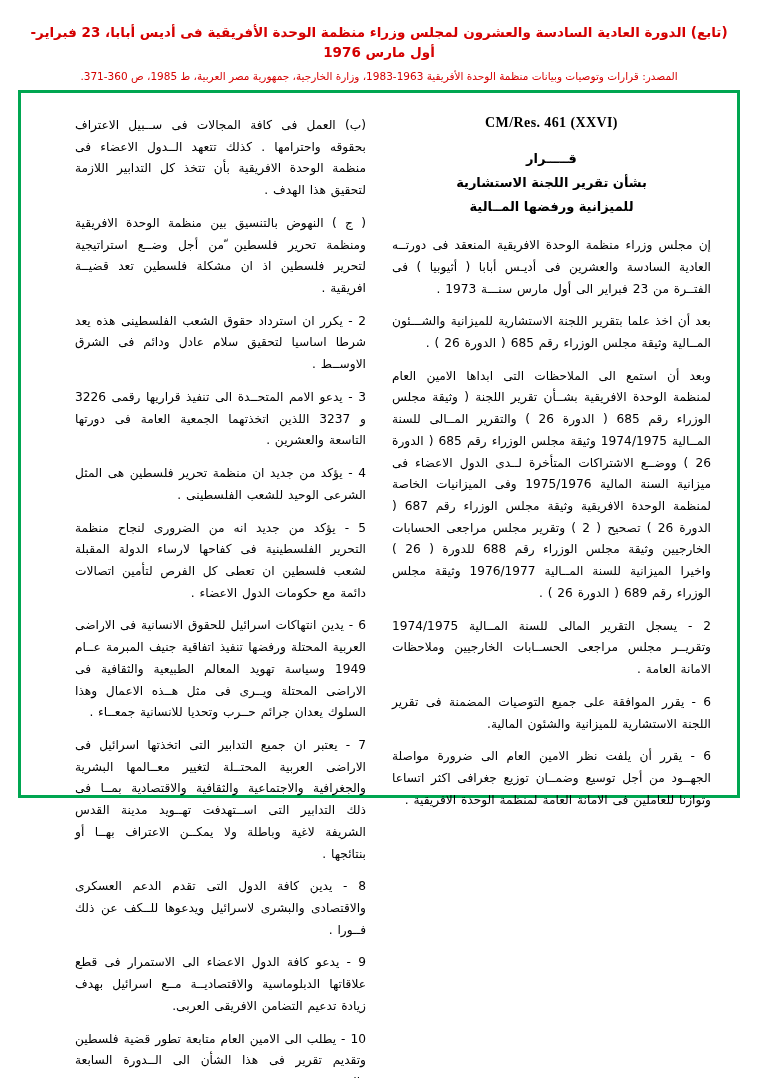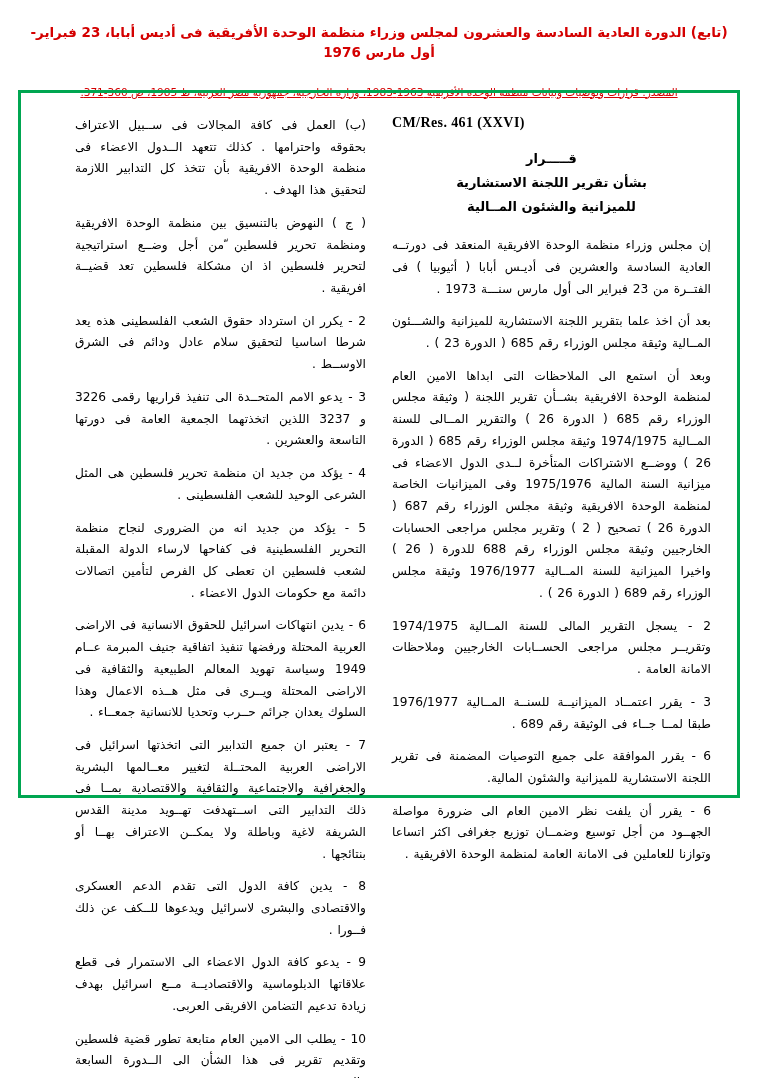--- a/index.html
+++ b/index.html
@@ -31,23 +31,22 @@
     color: #d40000;
     font-weight: bold;
     font-size: 13.5px;
     line-height: 1.5;
     direction: rtl;
   }
   .header-source {
     color: #d40000;
     font-size: 10.5px;
     line-height: 1.5;
-    margin-top: 22px;
+    margin-top: 6px;
     direction: rtl;
-    text-decoration: underline;
   }
   
   .frame {
     position: absolute;
     top: 90px;
     right: 18px;
     left: 18px;
     bottom: 18px;
     border: 3px solid #00a651;
     box-sizing: border-box;
@@ -64,21 +63,21 @@
     gap: 26px;
     height: 100%;
     direction: rtl;
   }
   .col {
     flex: 1 1 50%;
     min-width: 0;
   }
   .res-id {
     direction: ltr;
-    text-align: left;
+    text-align: center;
     font-family: "Liberation Serif", serif;
     font-size: 14px;
     font-weight: bold;
     letter-spacing: 0.4px;
     margin-bottom: 16px;
   }
   .doc-title {
     text-align: center;
     font-weight: bold;
     font-size: 13px;
@@ -122,28 +121,27 @@
   <div class="frame" style="border-color: rgb(0, 166, 81);">
     <div class="frame-inner">
       <div class="columns">
 
         <div class="col col-right">
           <div class="res-id">CM/Res. 461 (XXVI)</div>
 
           <div class="doc-title">
             <span class="t-line t-main">قـــــرار</span>
             <span class="t-line">بشأن تقرير اللجنة الاستشارية</span>
-            <span class="t-line">للميزانية والشئون المــالية</span>
+            <span class="t-line">للميزانية ورفضها المــالية</span>
           </div>
 
           <p class="para">إن مجلس وزراء منظمة الوحدة الافريقية المنعقد فى دورتــه العادية السادسة والعشرين فى أديـس أبابا ( أثيوبيا ) فى الفتــرة من 23 فبراير الى أول مارس سنـــة 1973 .</p>
-          <p class="para">بعد أن اخذ علما بتقرير اللجنة الاستشارية للميزانية والشـــئون المــالية وثيقة مجلس الوزراء رقم 685 ( الدورة 23 ) .</p>
+          <p class="para">بعد أن اخذ علما بتقرير اللجنة الاستشارية للميزانية والشـــئون المــالية وثيقة مجلس الوزراء رقم 685 ( الدورة 26 ) .</p>
           <p class="para">وبعد أن استمع الى الملاحظات التى ابداها الامين العام لمنظمة الوحدة الافريقية بشــأن تقرير اللجنة ( وثيقة مجلس الوزراء رقم 685 ( الدورة 26 ) والتقرير المــالى للسنة المــالية 1974/1975 وثيقة مجلس الوزراء رقم 685 ( الدورة 26 ) ووضــع الاشتراكات المتأخرة لــدى الدول الاعضاء فى ميزانية السنة المالية 1975/1976 وفى الميزانيات الخاصة لمنظمة الوحدة الافريقية وثيقة مجلس الوزراء رقم 687 ( الدورة 26 ) تصحيح ( 2 ) وتقرير مجلس مراجعى الحسابات الخارجيين وثيقة مجلس الوزراء رقم 688 للدورة ( 26 ) واخيرا الميزانية للسنة المــالية 1976/1977 وثيقة مجلس الوزراء رقم 689 ( الدورة 26 ) .</p>
           <p class="para">2 - يسجل التقرير المالى للسنة المــالية 1974/1975 وتقريــر مجلس مراجعى الحســابات الخارجيين وملاحظات الامانة العامة .</p>
-          <p class="para">3 - يقرر اعتمــاد الميزانيــة للسنــة المــالية 1976/1977 طبقا لمــا جــاء فى الوثيقة رقم 689 .</p>
           <p class="para">6 - يقرر الموافقة على جميع التوصيات المضمنة فى تقرير اللجنة الاستشارية للميزانية والشئون المالية.</p>
           <p class="para">6 - يقرر أن يلفت نظر الامين العام الى ضرورة مواصلة الجهــود من أجل توسيع وضمــان توزيع جغرافى اكثر اتساعا وتوازنا للعاملين فى الامانة العامة لمنظمة الوحدة الافريقية .</p>
         </div>
 
         <div class="col col-left">
           <p class="para">(ب) العمل فى كافة المجالات فى ســبيل الاعتراف بحقوقه واحترامها . كذلك تتعهد الــدول الاعضاء فى منظمة الوحدة الافريقية بأن تتخذ كل التدابير اللازمة لتحقيق هذا الهدف .</p>
           <p class="para">( ج ) النهوض بالتنسيق بين منظمة الوحدة الافريقية ومنظمة تحرير فلسطين ّمن أجل وضــع استراتيجية لتحرير فلسطين اذ ان مشكلة فلسطين تعد قضيــة افريقية .</p>
           <p class="para">2 - يكرر ان استرداد حقوق الشعب الفلسطينى هذه يعد شرطا اساسيا لتحقيق سلام عادل ودائم فى الشرق الاوســط .</p>
           <p class="para">3 - يدعو الامم المتحــدة الى تنفيذ قراريها رقمى 3226 و 3237 اللذين اتخذتهما الجمعية العامة فى دورتها التاسعة والعشرين .</p>
           <p class="para">4 - يؤكد من جديد ان منظمة تحرير فلسطين هى المثل الشرعى الوحيد للشعب الفلسطينى .</p>

